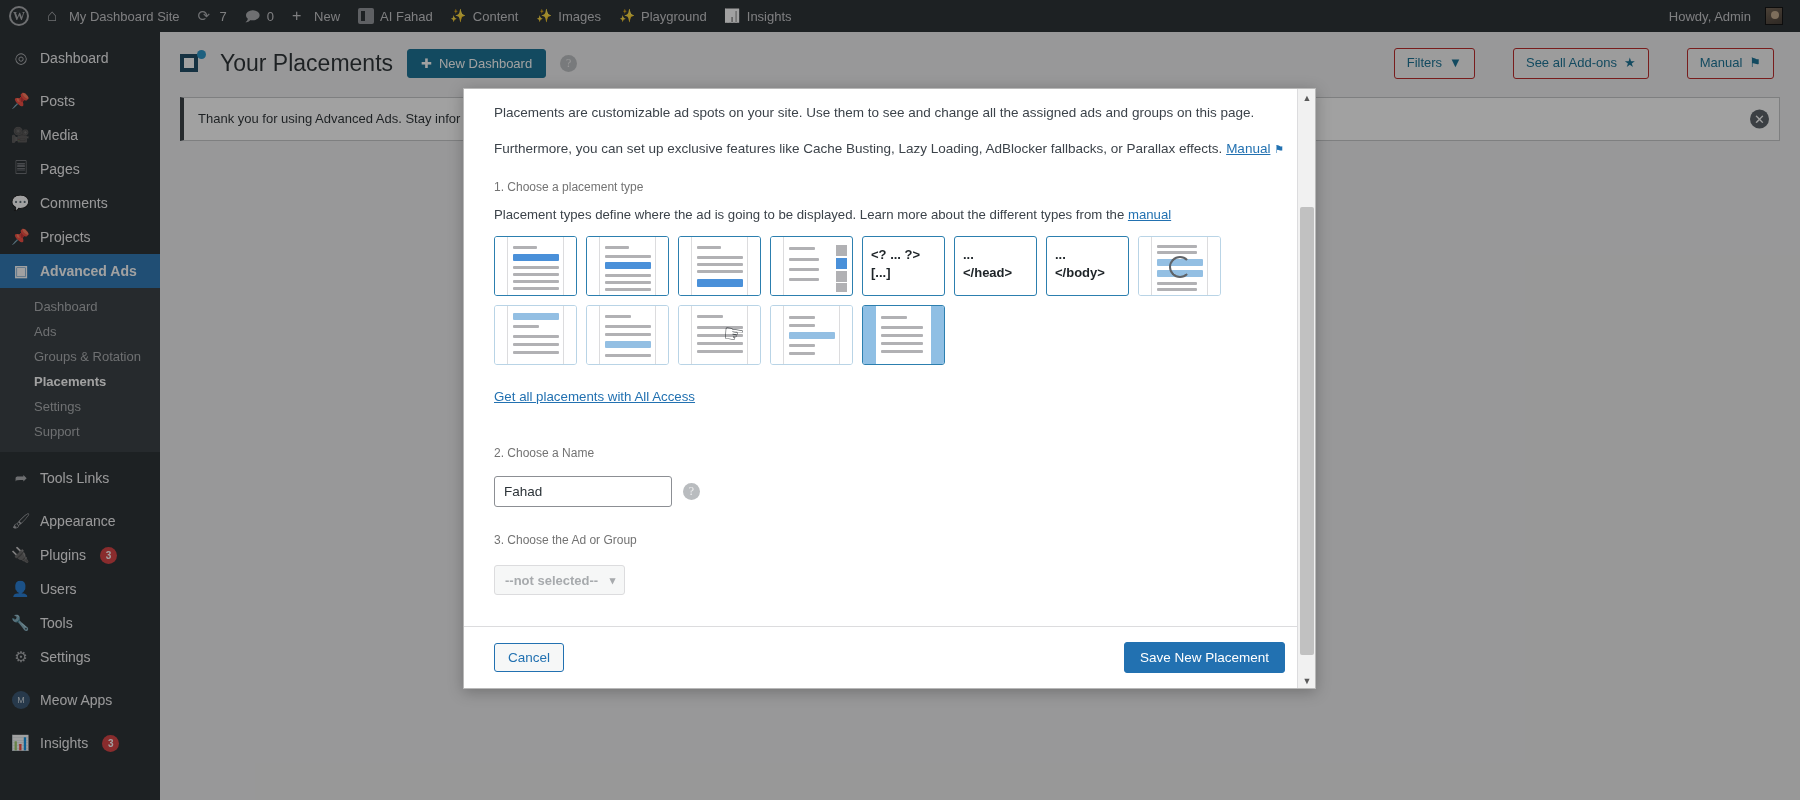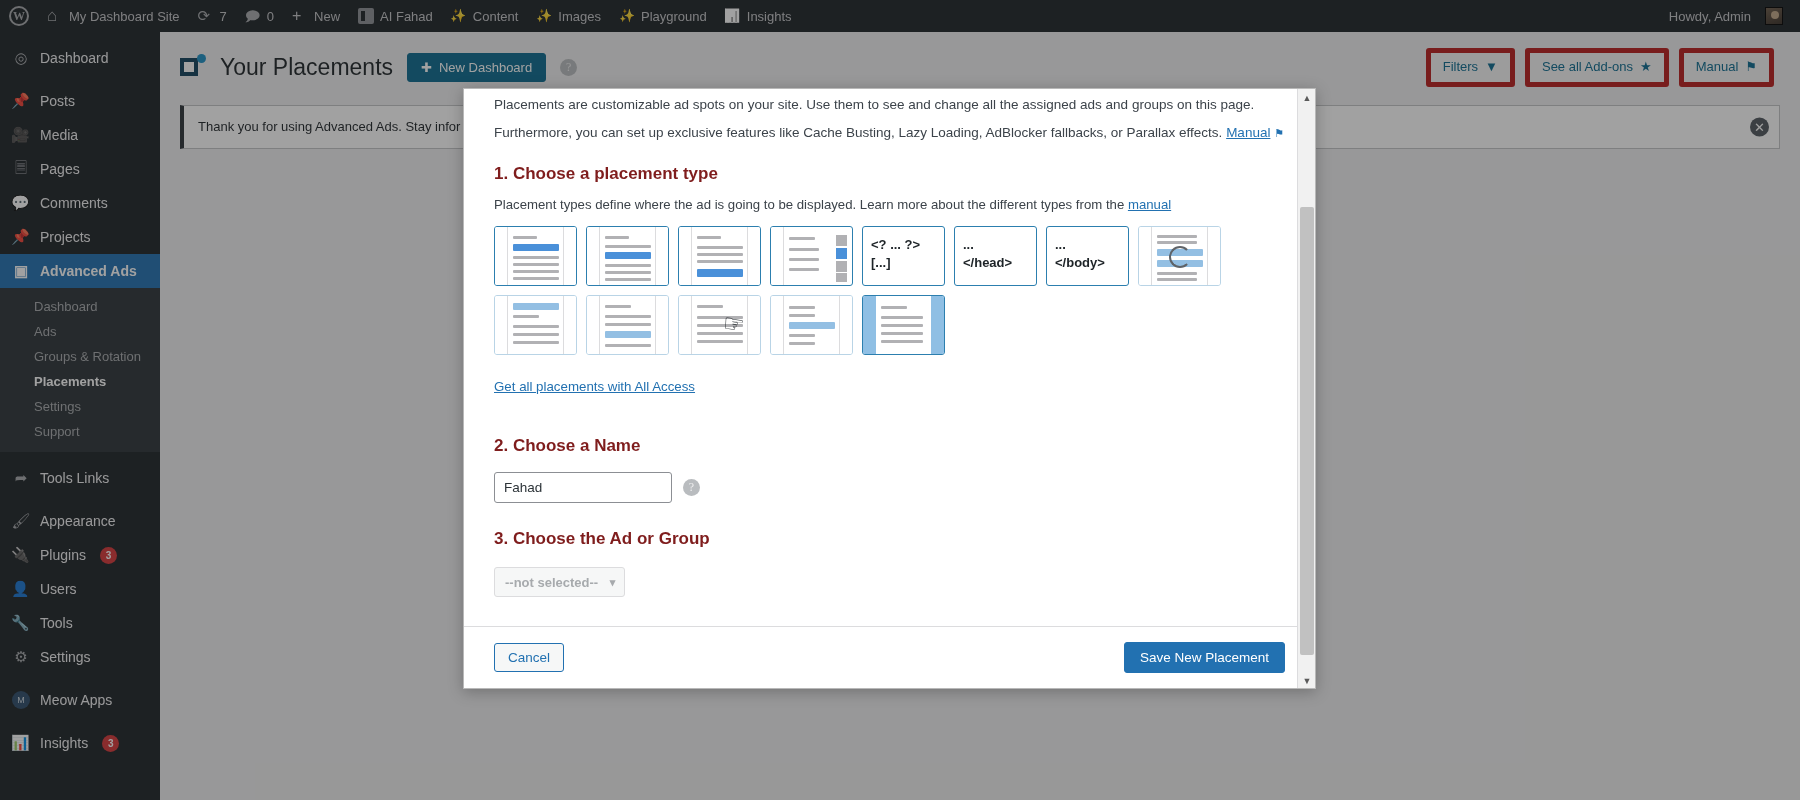--- a/index.html
+++ b/index.html
@@ -95,23 +95,23 @@
     font-size:13px; padding:7px 13px; display:inline-flex; align-items:center; gap:7px;
     cursor:pointer; line-height:1;
   }
   .help-circle {
     width:17px;height:17px;border-radius:50%;background:#b9bcbf;color:#f0f0f1;
     font-size:12px; display:inline-flex; align-items:center; justify-content:center;
     font-family:"Liberation Serif",serif; cursor:pointer;
   }
   .head-right { margin-left:auto; display:flex; gap:10px; padding-right:6px;}
   .btn-outline {
-    background:#f6f7f7; border:5px solid #b91c1c; color:#0b6a8f; border-radius:3px;
+    background:#f6f7f7; border:1px solid #b91c1c; color:#0b6a8f; border-radius:3px;
     font-size:13px; padding:6px 12px; display:inline-flex; align-items:center; gap:7px;
-    cursor:pointer; line-height:1.3;
+    cursor:pointer; line-height:1.3;margin-left:28px;
   }
   .notice {
     margin: 8px 20px 0 20px; background:#fff; border:1px solid #c3c4c7;
     border-left: 4px solid #2c3338; border-radius:0; padding: 13px 14px;
     font-size:13px; color:#1d2327; position:relative; height:44px;
   }
   .notice-dismiss {
     position:absolute; right:10px; top:50%; transform: translateY(-50%);
     width:19px;height:19px;border-radius:50%;background:#50575e;color:#fff;
     display:flex;align-items:center;justify-content:center;font-size:13px;cursor:pointer;
@@ -119,25 +119,25 @@
   .overlay { position:absolute; inset:0; background: rgba(30,30,30,0.42); z-index: 50; }
 
   
   #modal {
     position:absolute; left: 463px; top: 88px; width: 853px; height: 601px;
     background:#fff; border:1px solid #b8b8b8; z-index:60;
     box-shadow: 0 3px 14px rgba(0,0,0,0.25);
     display:flex; flex-direction: column; overflow:hidden;
   }
   #modal-scrollarea { flex:1; overflow:hidden; position:relative; padding: 0 22px 0 30px; }
-  .intro { font-size: 13.5px; color:#3c434a; line-height: 1.75; padding-top: 4px; }
+  .intro { font-size: 13.5px; color:#3c434a; line-height: 1.75; padding-top: 12px; }
   .link { color:#2271b1; text-decoration: underline; cursor:pointer; }
   .link-plain { color:#2271b1; text-decoration: underline; cursor:pointer; }
   .flag-ico { color:#2271b1; font-size:11px; }
-  h2.step { font-size:17px; font-weight:700; color:#7f1d1d; margin: 20px 0 0 0; }
+  h2.step { font-size:12px; font-weight:400; color:#737373; margin: 20px 0 0 0; }
   .sub { font-size: 13.2px; color:#3c434a; margin: 13px 0 14px 0; }
 
   .tile-grid { display:flex; flex-wrap: wrap; gap: 9px; width: 735px; }
   .tile {
     width: 83px; height: 60px; border:1px solid #2c7faf; border-radius:3px;
     background:#fff; position:relative; cursor:pointer; overflow:hidden;
     display:flex; align-items:center; justify-content:center;
   }
   .tile.code { font-size:13px; font-weight:700; color:#1d2327; line-height:1.35; padding-left:8px;
                display:block; padding-top:9px; font-family:"Liberation Sans",sans-serif;}

